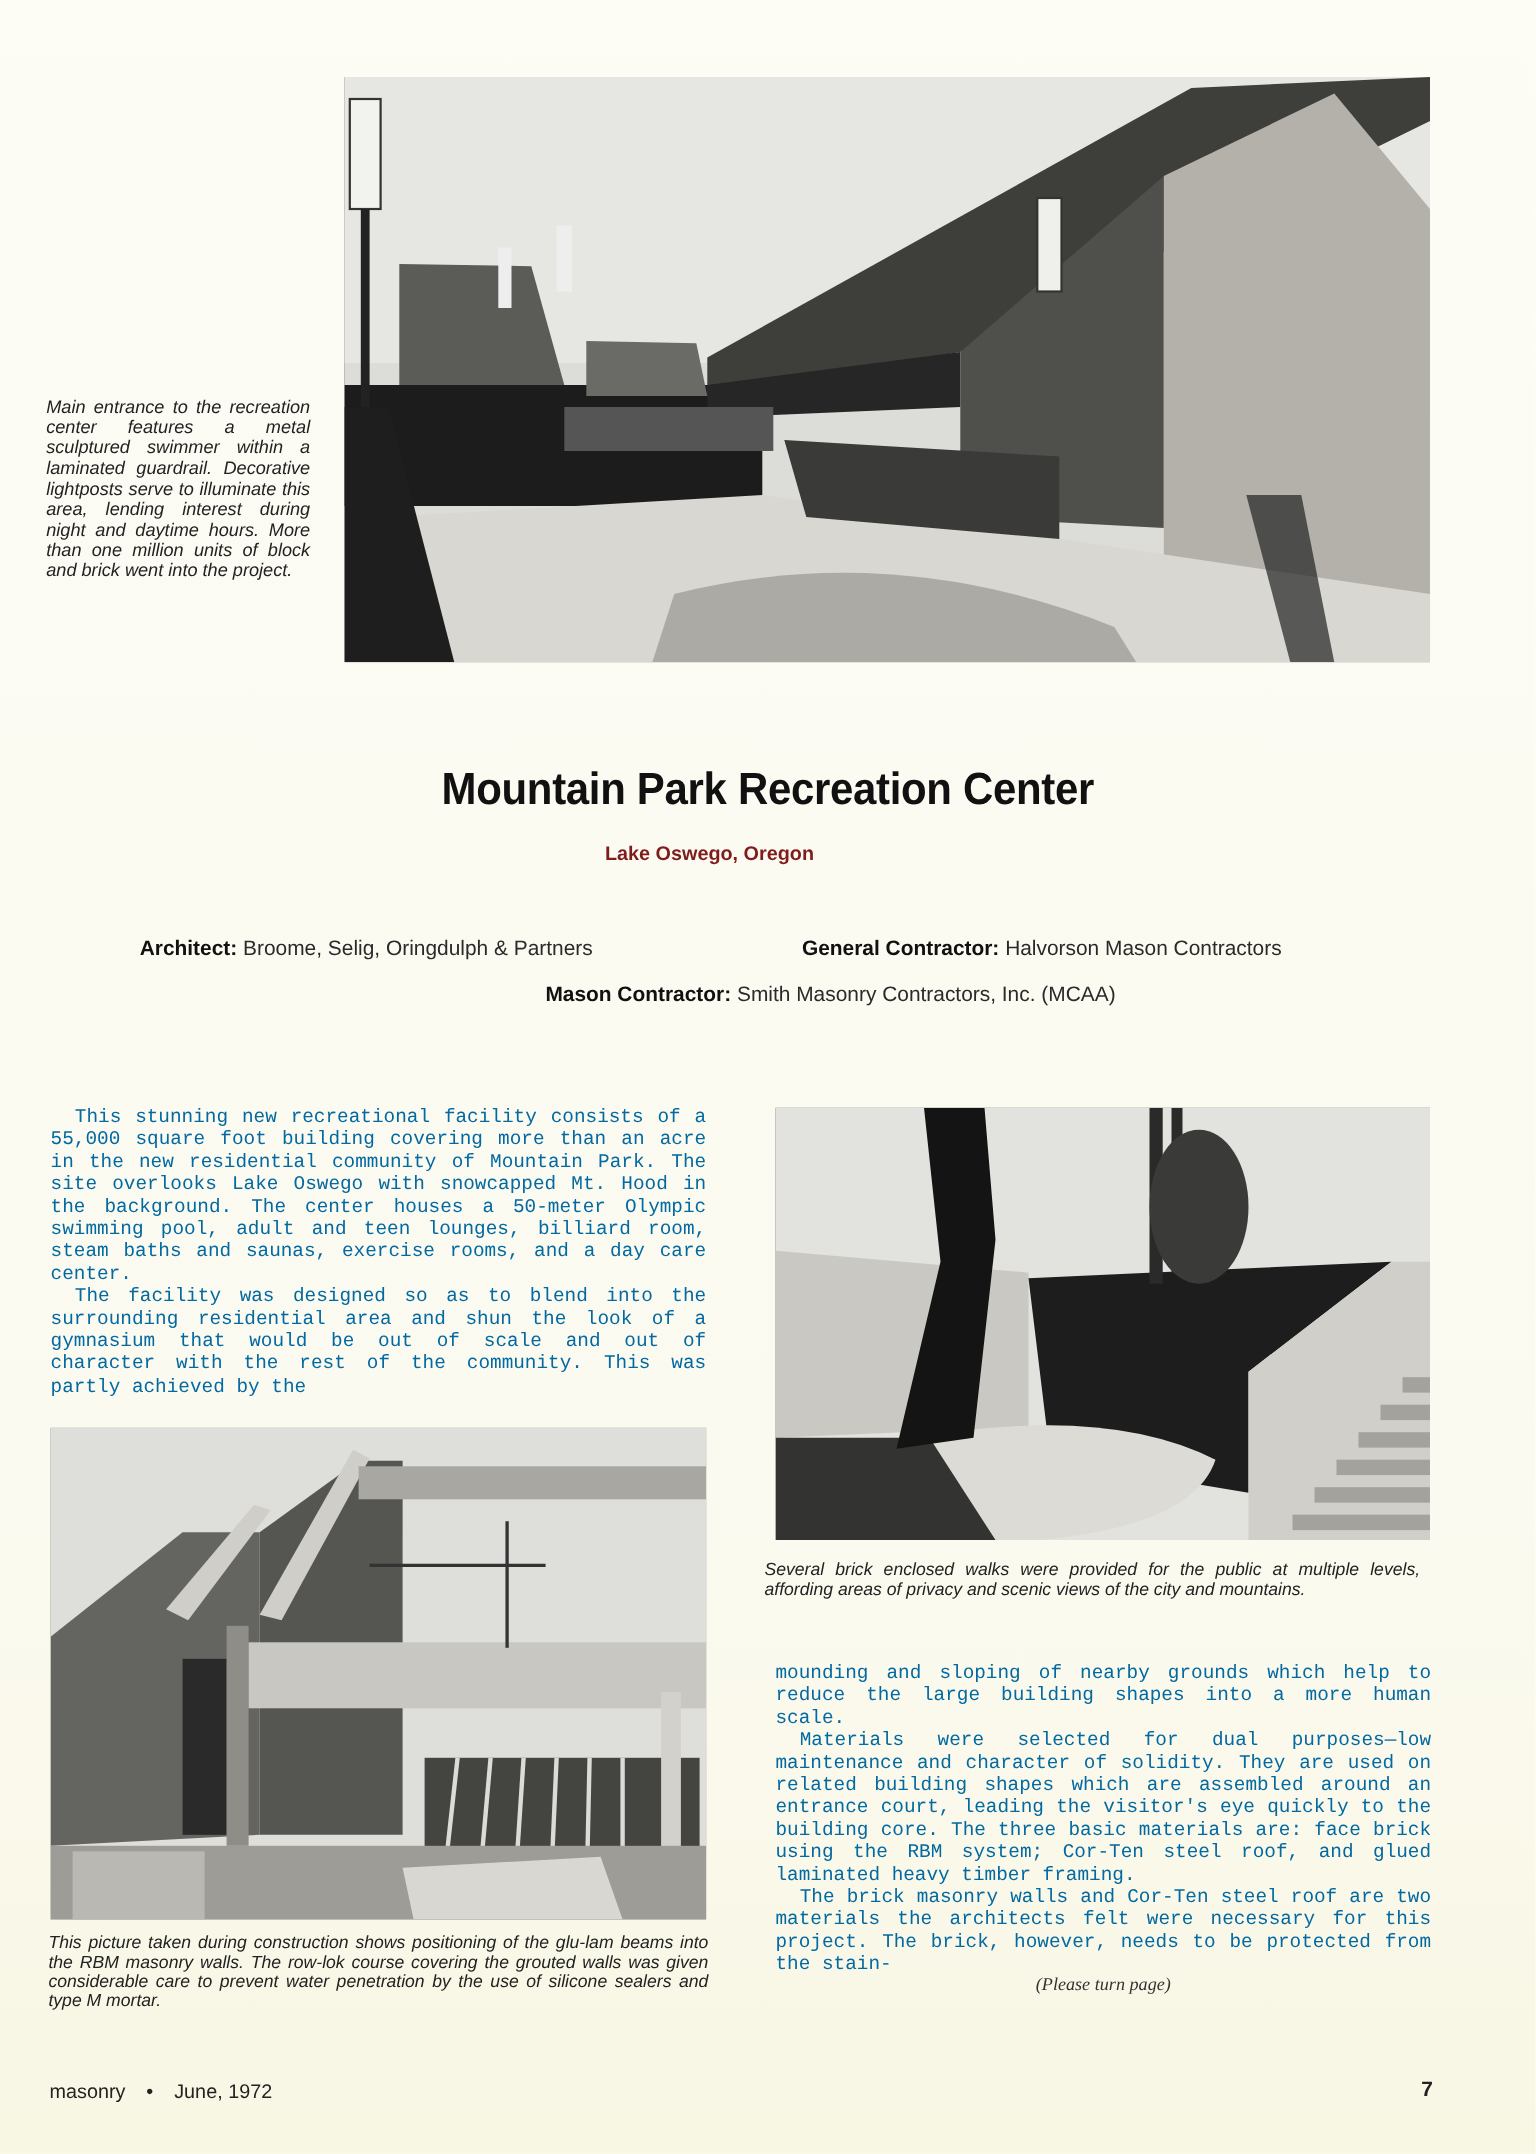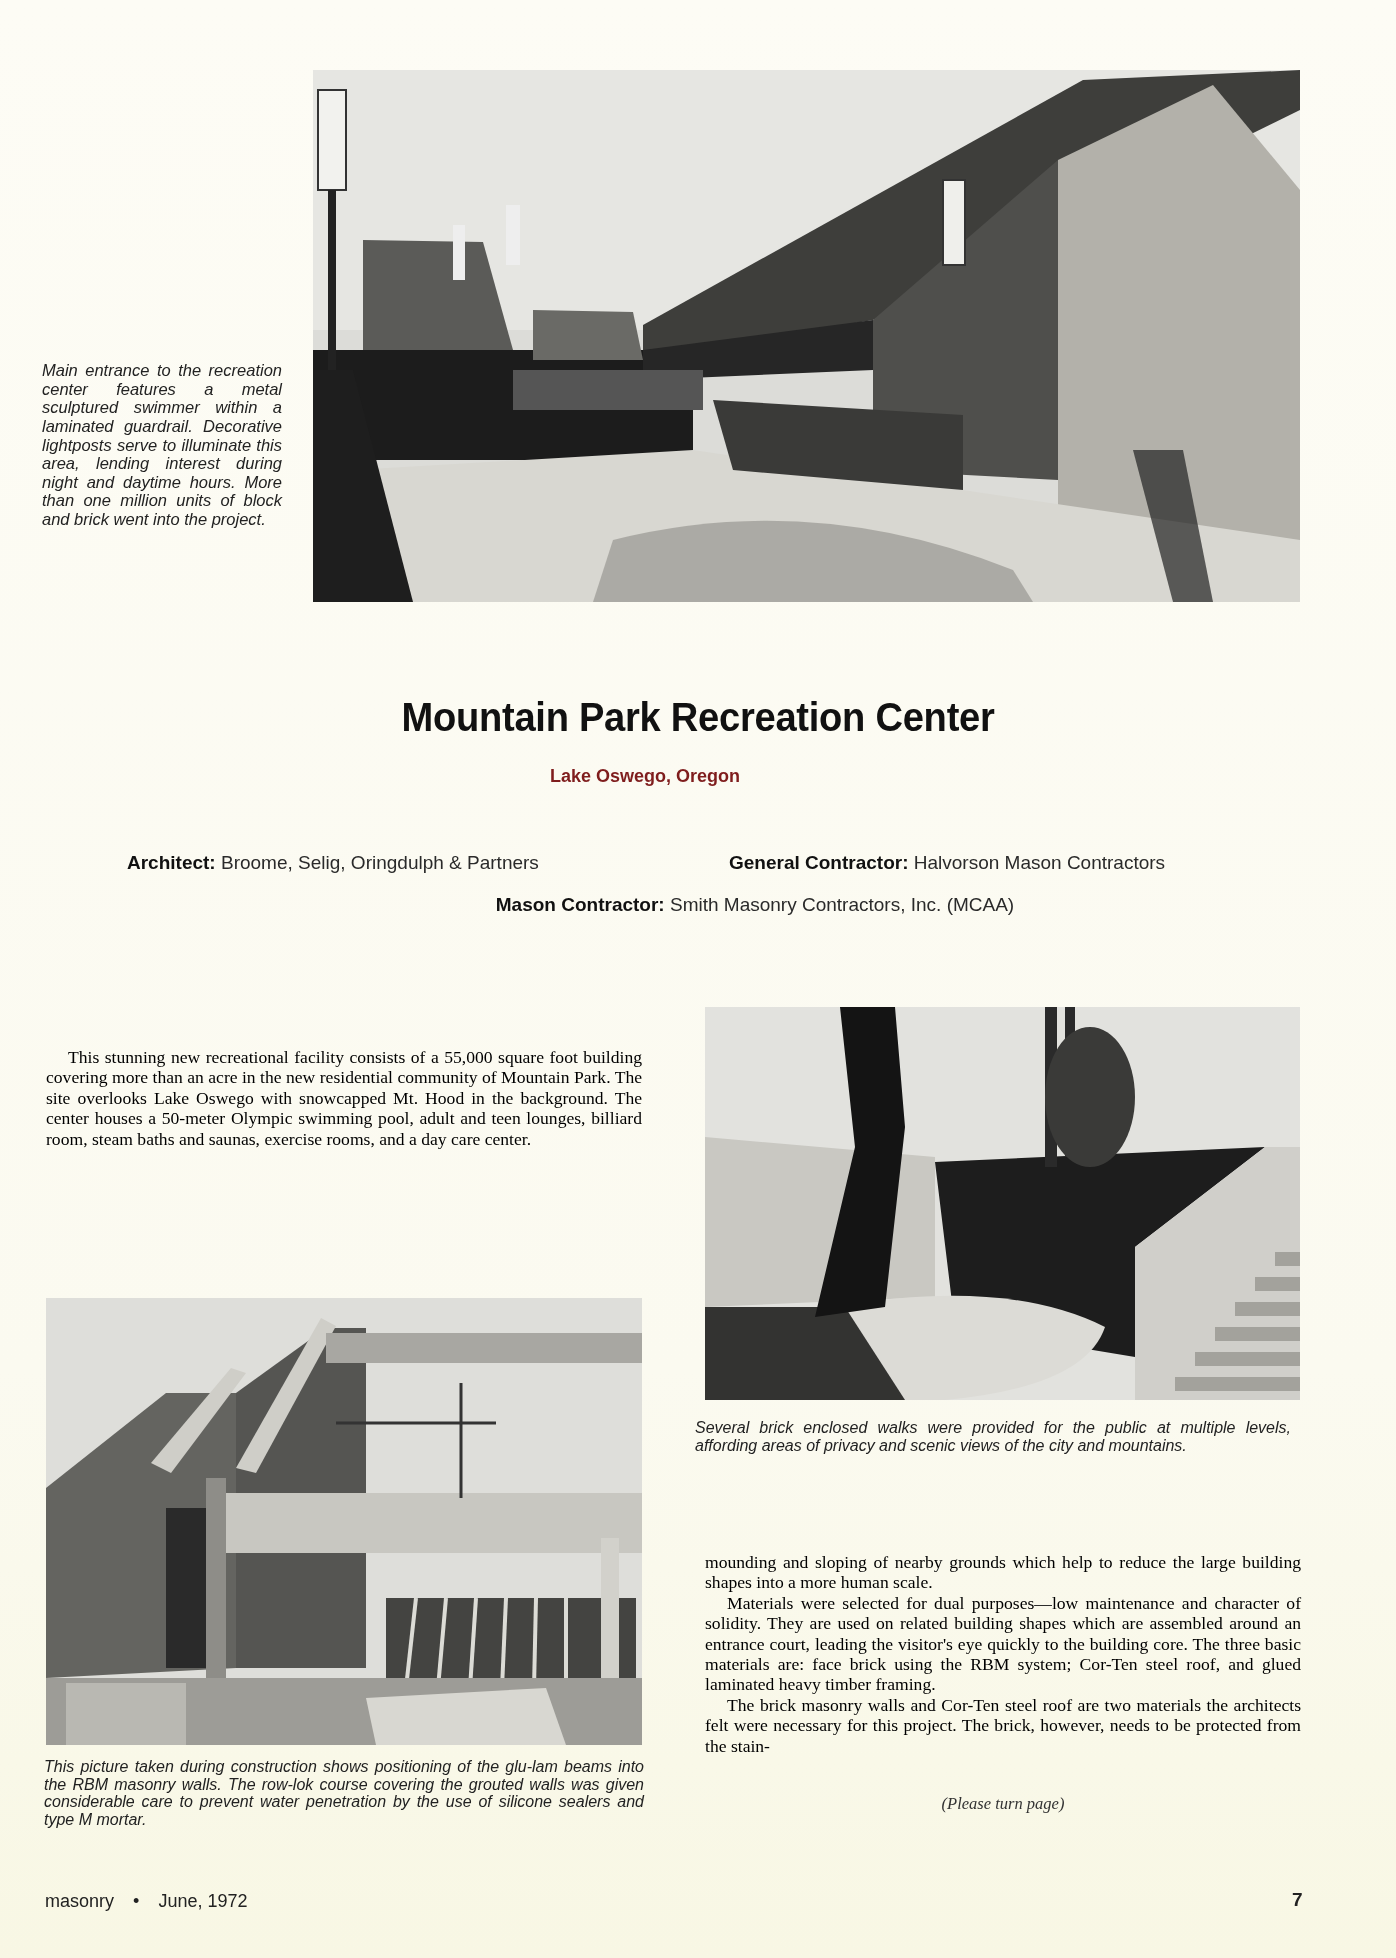--- a/index.html
+++ b/index.html
@@ -35,22 +35,22 @@
   .credit {
     position: absolute; font-family: "Liberation Sans", sans-serif; font-size: 19px; color: #2a2a2a; white-space: nowrap; margin-left: 24px;
   }
   .credit b { color: #111; }
   .cr-arch { left: 103px; top: 852px; }
   .cr-gen { left: 705px; top: 852px; }
   .cr-mason { left: 0; width: 1396px; text-align: center; top: 894px; padding-left: 33px; }
 
   
   .body {
-    position: absolute; font-family: Liberation Serif, serif; font-size: 17.6px; line-height: 20.4px;
-    color: #000000; text-align: justify; margin-top: 41px;
+    position: absolute; font-family: Liberation Mono, monospace; font-size: 17.6px; line-height: 20.4px;
+    color: #0369a1; text-align: justify;
   }
   .body p { margin: 0; text-indent: 22px; }
   .body-left-1 { left: 46px; top: 1006px; width: 596px; }
   .body-right-1 { left: 705px; top: 1511px; width: 596px; }
 
   .turn-page {
     position: absolute; left: 705px; width: 596px; top: 1794px; text-align: center;
     font-family: "Liberation Serif", serif; font-style: italic; font-size: 16.5px; color: #333;
   }
 
@@ -112,20 +112,21 @@
   <b>General Contractor:</b>
   <span>Halvorson Mason Contractors</span>
 </div>
 <div class="credit cr-mason">
   <b>Mason Contractor:</b>
   <span>Smith Masonry Contractors, Inc. (MCAA)</span>
 </div>
 
 <div class="body body-left-1">
   <p>This stunning new recreational facility consists of a 55,000 square foot building covering more than an acre in the new residential community of Mountain Park. The site overlooks Lake Oswego with snowcapped Mt. Hood in the background. The center houses a 50-meter Olympic swimming pool, adult and teen lounges, billiard room, steam baths and saunas, exercise rooms, and a day care center.</p>
+  <p>The facility was designed so as to blend into the surrounding residential area and shun the look of a gymnasium that would be out of scale and out of character with the rest of the community. This was partly achieved by the</p>
 </div>
 
 <div class="photo" style="left:46px; top:1298px; width:596px; height:447px;">
   <svg viewBox="0 0 596 447" preserveAspectRatio="none">
     <rect width="596" height="447" fill="#dededa"></rect>
 
     <polygon points="0,190 120,95 190,95 190,370 0,380" fill="#646460"></polygon>
     <polygon points="190,95 280,30 320,30 320,370 190,370" fill="#555552"></polygon>
     <rect x="120" y="210" width="40" height="160" fill="#2a2a2a"></rect>
     <rect x="160" y="180" width="20" height="200" fill="#8e8d88"></rect>

